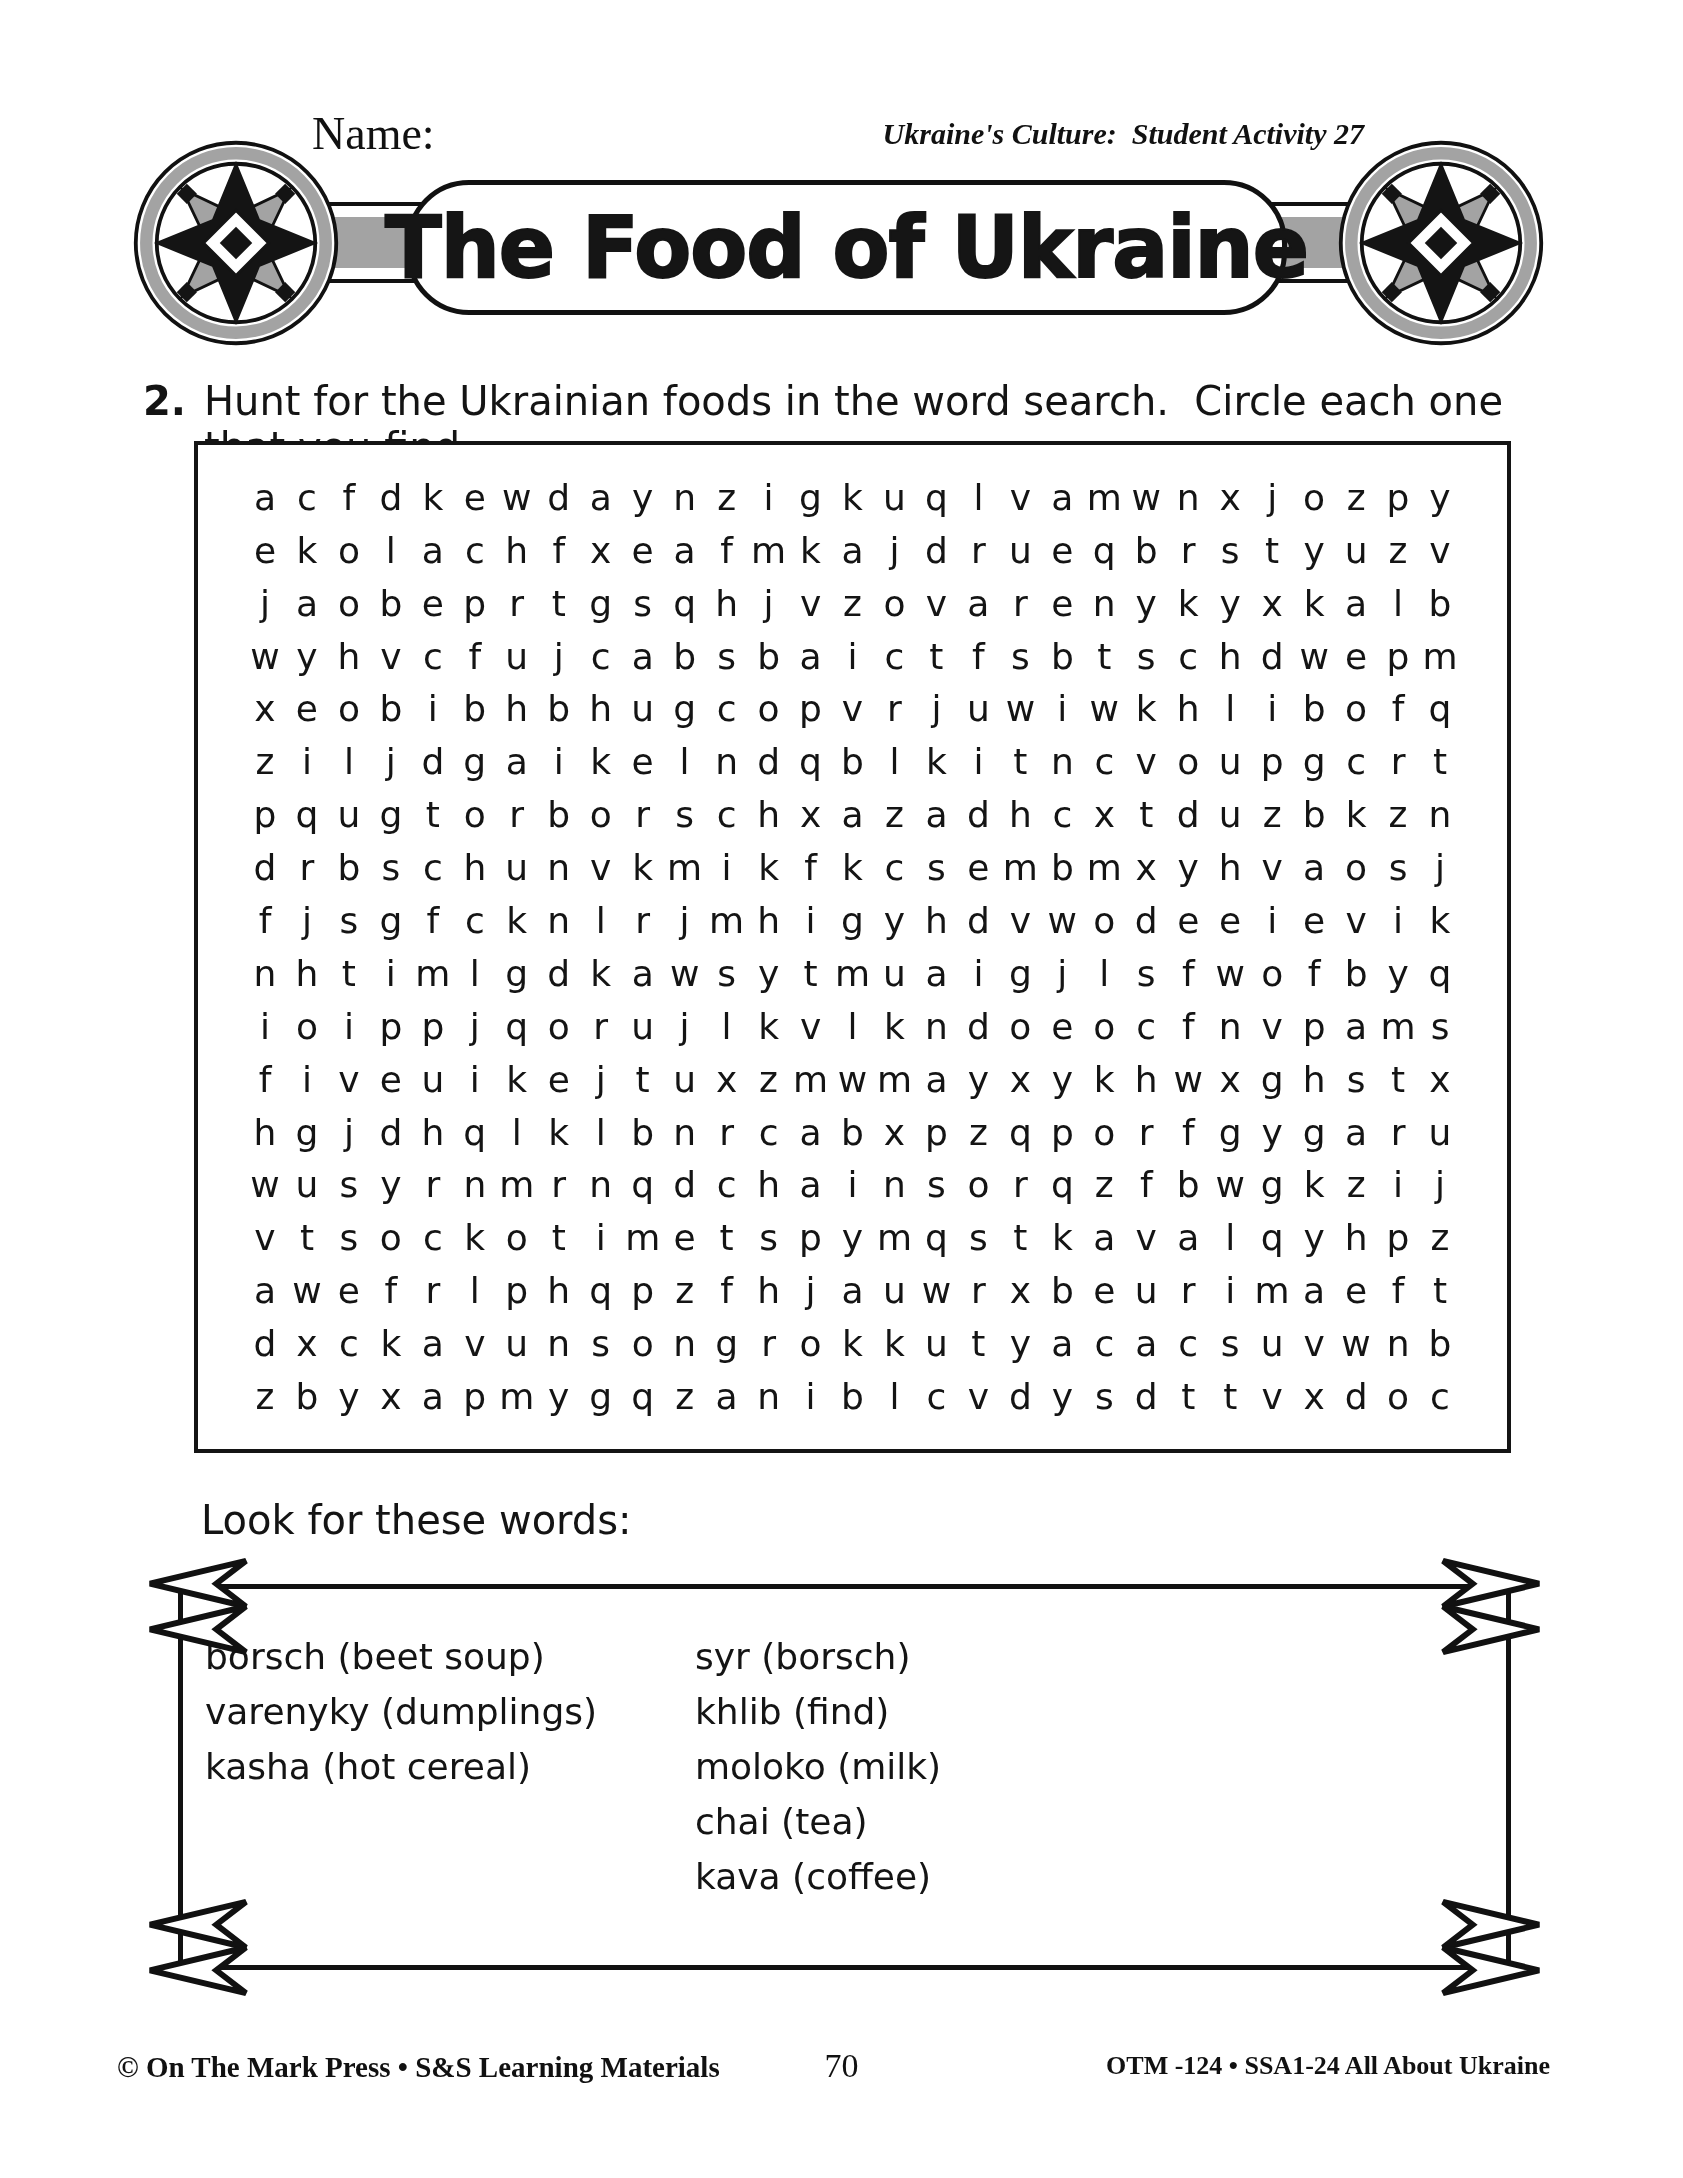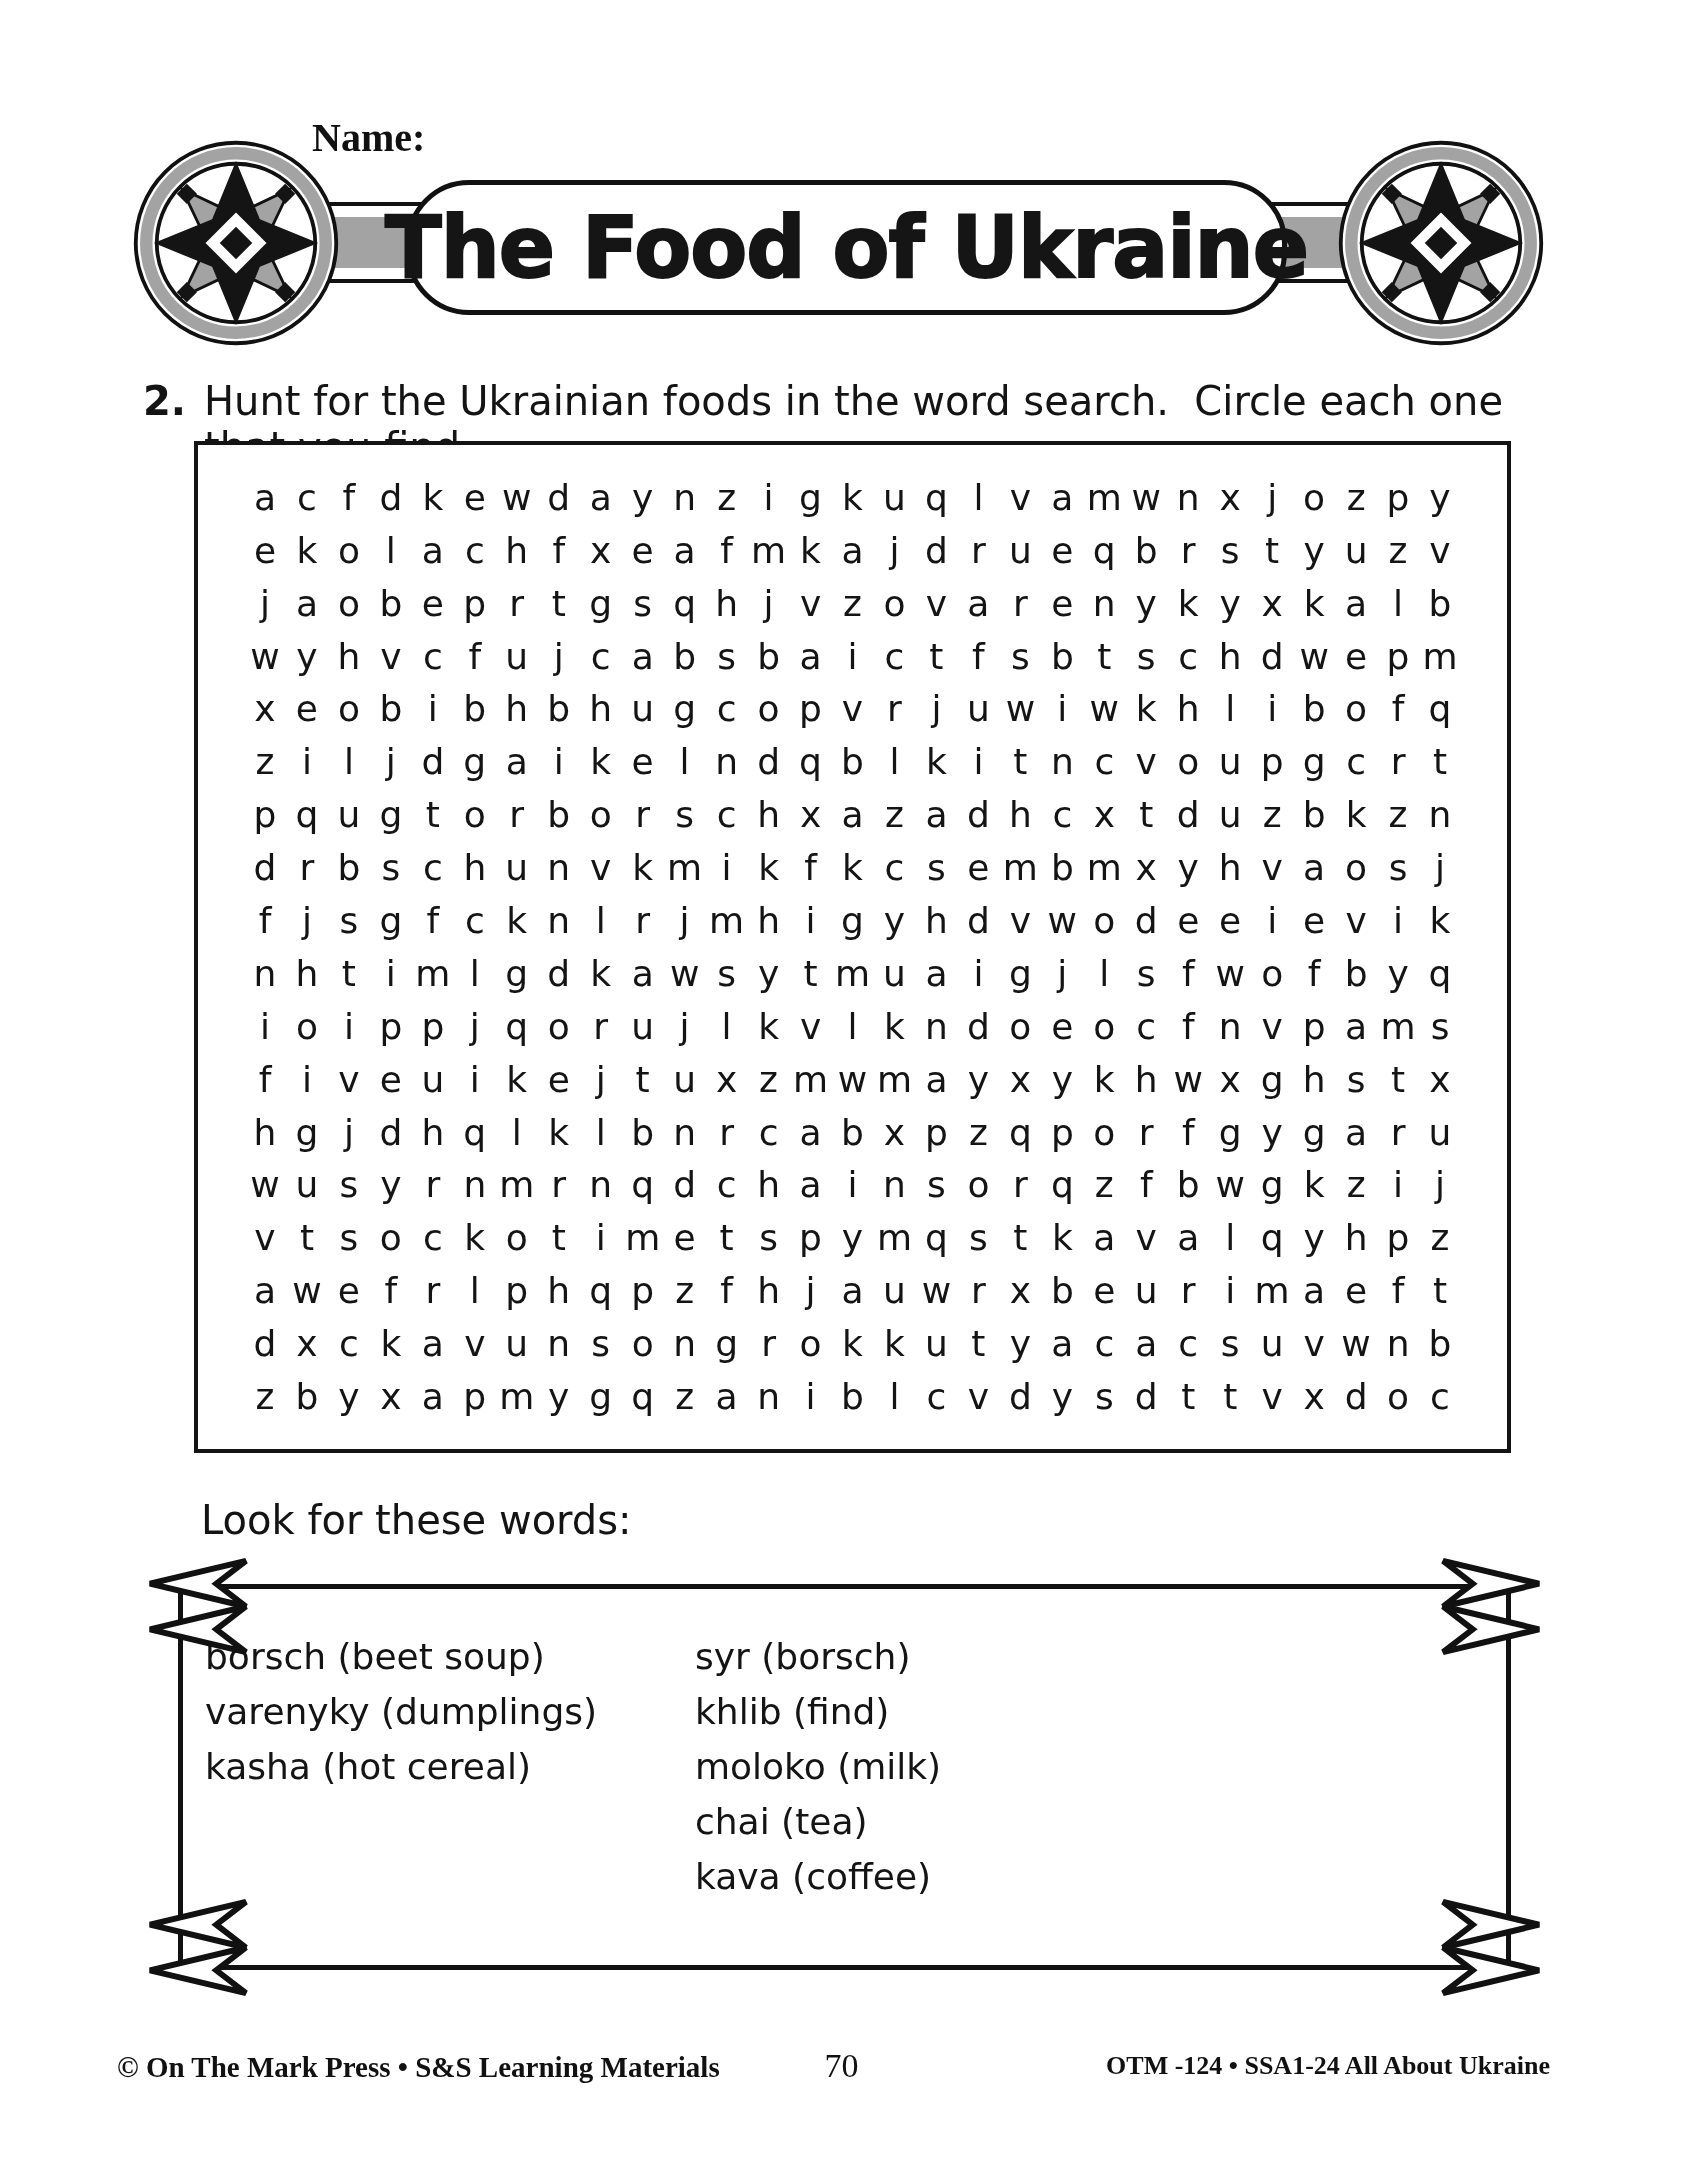--- a/index.html
+++ b/index.html
@@ -4,22 +4,22 @@
 <style>
   html,body { margin:0; padding:0; background:#ffffff; }
   .page {
     position:relative; width:1683px; height:2178px; background:#ffffff;
     font-family:"DejaVu Sans", sans-serif; color:#141414; overflow:hidden;
   }
   .keep-space { white-space:pre-wrap; }
 
   
   .name-label {
-    position:absolute; left:312px; top:114px;
-    font-family:"Liberation Serif", serif; font-size:40px; color:#111;font-weight:bold;
+    position:absolute; left:312px; top:107px;
+    font-family:"Liberation Serif", serif; font-size:46px; color:#111;
   }
   .activity-header {
     position:absolute; right:319px; top:117px;
     font-family:"Liberation Serif", serif; font-style:italic; font-weight:bold;
     font-size:30px; color:#111;
   }
 
   
   .banner { position:absolute; left:0; top:129px; width:1683px; height:233px; }
   .band {
@@ -97,20 +97,21 @@
     position:absolute; right:133px; top:2051px;
     font-family:"Liberation Serif", serif; font-weight:bold; font-size:26px; color:#111;
   }
 </style>
 </head>
 <body>
 
 <div class="page">
 
   <span class="name-label">Name:</span>
+  <span class="activity-header keep-space">Ukraine's Culture:  Student Activity 27</span>
 
   <div class="banner">
     <div class="band"></div>
 
     <svg class="medallion med-left" viewBox="0 0 220 220">
       <circle cx="110" cy="110" r="105" fill="#ffffff" stroke="#111111" stroke-width="4"></circle>
       <circle cx="110" cy="110" r="94" fill="none" stroke="#a3a3a3" stroke-width="13"></circle>
       <circle cx="110" cy="110" r="83" fill="#ffffff" stroke="#111111" stroke-width="4"></circle>
       <g transform="rotate(45 110 110)">
         <polygon points="110,30 131,89 190,110 131,131 110,190 89,131 30,110 89,89" fill="#a3a3a3" stroke="#111111" stroke-width="3"></polygon>

